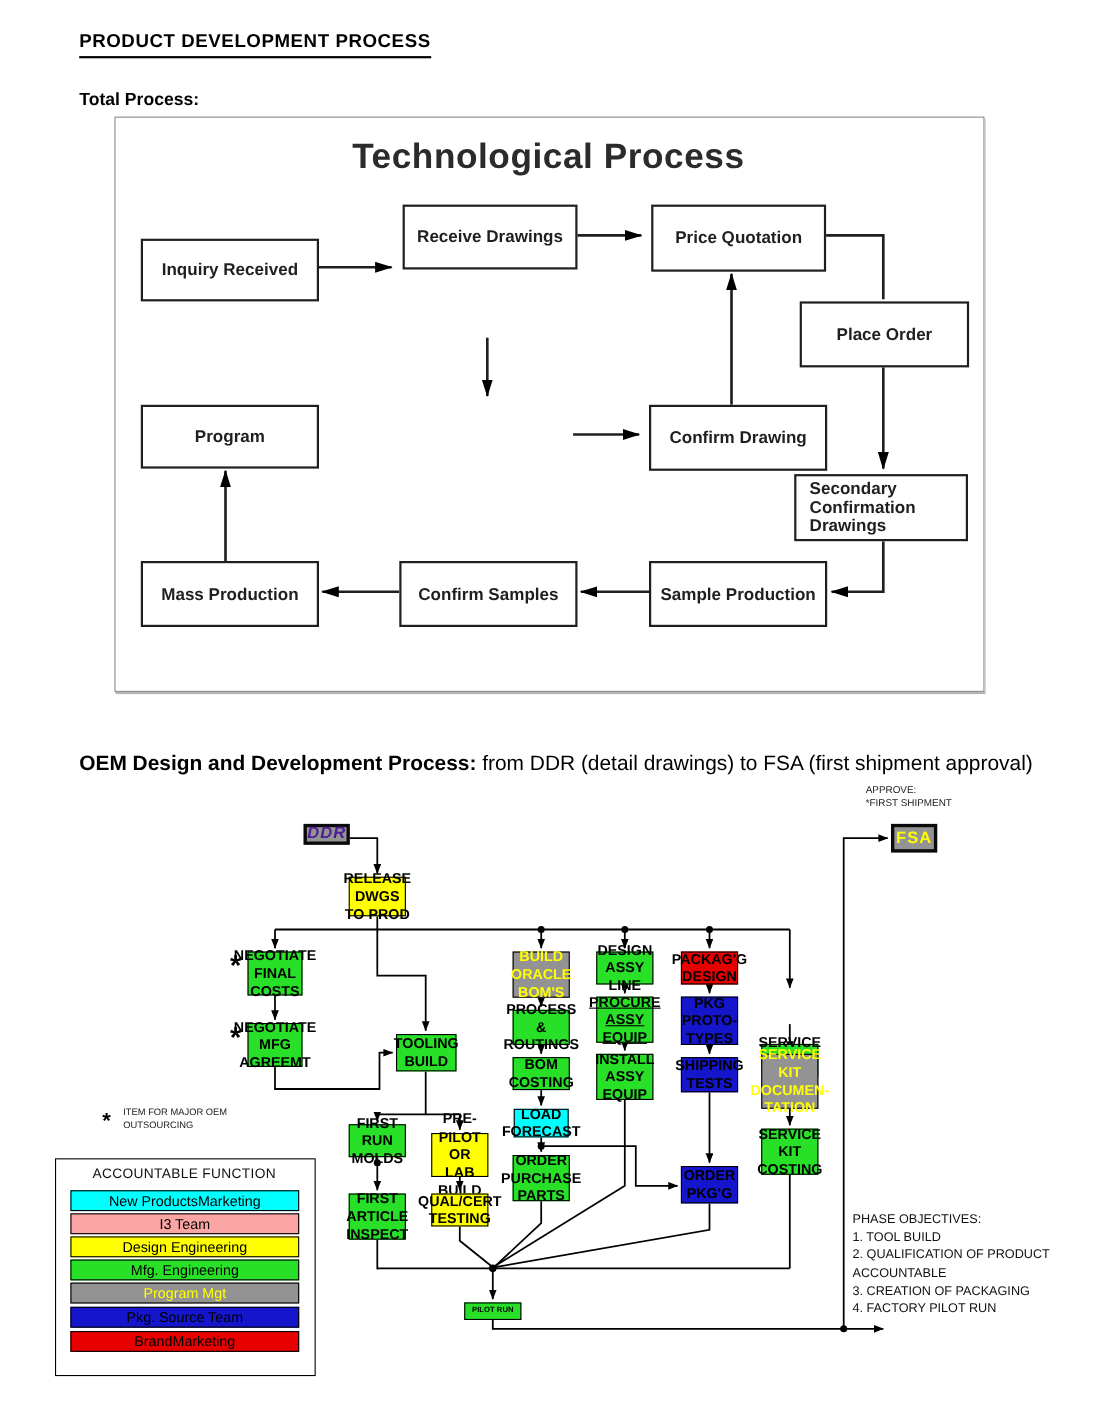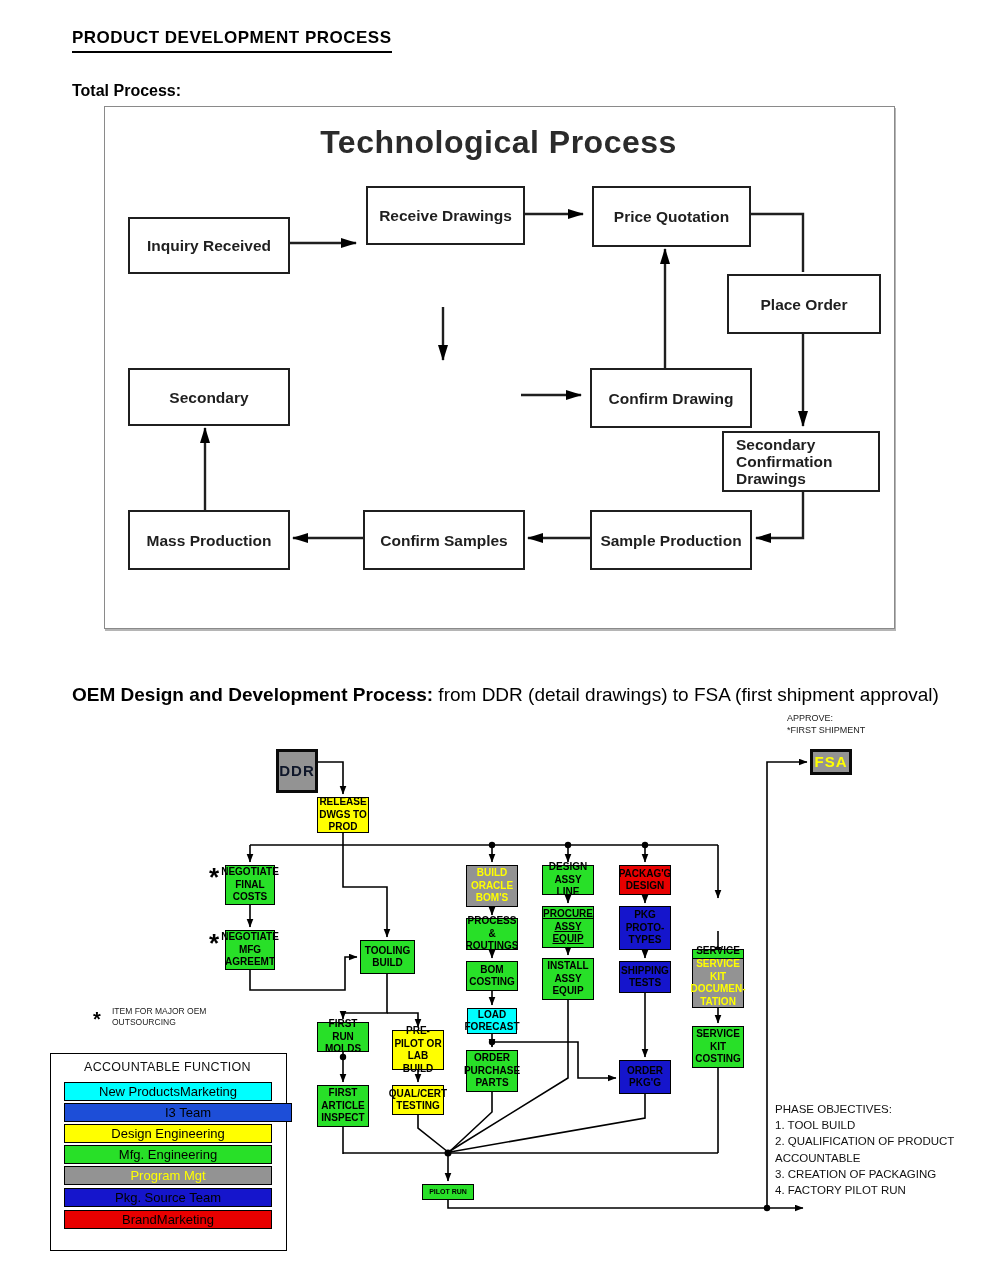--- a/index.html
+++ b/index.html
@@ -16,21 +16,21 @@
   .tech-frame{left:104px;top:106px;width:789px;height:521px;border:1px solid #8a8a8a;
               box-shadow:1px 2px 0 #b5b5b5;}
   .tech-title{left:104px;top:124px;width:789px;text-align:center;
               font-size:32px;font-weight:bold;color:#2b2b2b;letter-spacing:.5px;}
   .tnode{border:2px solid #1f1f1f;background:#fff;display:flex;align-items:center;
          justify-content:center;text-align:center;font-weight:bold;font-size:15.5px;
          color:#1f1f1f;line-height:17px;}
   .tnode.tl{justify-content:flex-start;text-align:left;padding-left:12px;box-sizing:border-box;}
   
   .onode{border:1.6px solid #000;display:flex;align-items:center;justify-content:center;
-         text-align:center;font-size:10px;font-weight:bold;line-height:1.25;
+         text-align:center;font-size:13px;font-weight:bold;line-height:1.25;
          box-sizing:border-box;padding:1px;}
   .onode.tag{border:3px solid #0a0a0a;font-size:15px;font-weight:bold;letter-spacing:1px;}
   .star{font-size:26px;font-weight:bold;line-height:10px;}
   .small-note{font-size:8.5px;line-height:11px;color:#222;}
   .approve-note{left:787px;top:712px;font-size:9px;line-height:12px;color:#222;}
   .phase-obj{left:775px;top:1101px;width:215px;font-size:11.5px;line-height:16.2px;color:#111;}
   
   .legend{left:50px;top:1053px;width:235px;height:196px;border:1.5px solid #000;background:#fff;}
   .legend-title{left:50px;top:1060px;width:235px;text-align:center;font-size:12.5px;
                 letter-spacing:.3px;color:#111;}
@@ -120,21 +120,21 @@
     </g>
   </svg>
 
   <div class="abs tech-frame"></div>
   <div class="abs tech-title">Technological Process</div>
 
   <div class="abs tnode" style="left:128px;top:217px;width:158px;height:53px">Inquiry Received</div>
   <div class="abs tnode" style="left:366px;top:186px;width:155px;height:55px">Receive Drawings</div>
   <div class="abs tnode" style="left:592px;top:186px;width:155px;height:57px">Price Quotation</div>
   <div class="abs tnode" style="left:727px;top:274px;width:150px;height:56px">Place Order</div>
-  <div class="abs tnode" style="left:128px;top:368px;width:158px;height:54px">Secondary</div>
+  <div class="abs tnode" style="left:128px;top:368px;width:158px;height:54px">Program</div>
   <div class="abs tnode" style="left:590px;top:368px;width:158px;height:56px">Confirm Drawing</div>
   <div class="abs tnode tl" style="left:722px;top:431px;width:158px;height:61px">Secondary Confirmation Drawings</div>
   <div class="abs tnode" style="left:128px;top:510px;width:158px;height:56px">Mass Production</div>
   <div class="abs tnode" style="left:363px;top:510px;width:158px;height:56px">Confirm Samples</div>
   <div class="abs tnode" style="left:590px;top:510px;width:158px;height:56px">Sample Production</div>
 
   <div class="abs oem-heading">
     <span class="b">OEM Design and Development Process:</span><span> from DDR (detail drawings) to FSA (first shipment approval)</span>
   </div>
   <div class="abs approve-note">
@@ -142,21 +142,21 @@
     <div>*FIRST SHIPMENT</div>
   </div>
   <div class="abs star" style="left:209px;top:872px">*</div>
   <div class="abs star" style="left:209px;top:938px">*</div>
   <div class="abs star" style="left:93px;top:1014px;font-size:20px">*</div>
   <div class="abs small-note" style="left:112px;top:1006px">
     <div>ITEM FOR MAJOR OEM</div>
     <div>OUTSOURCING</div>
   </div>
 
-  <div class="abs onode tag" style="left: 276px; top: 749px; width: 42px; height: 44px; background-color: rgb(147, 147, 147); color: #0f172a;">DDR</div>
+  <div class="abs onode tag" style="left: 276px; top: 749px; width: 42px; height: 19px; background-color: rgb(147, 147, 147); color: #4c1d95; font-style: italic;">DDR</div>
   <div class="abs onode" style="left: 317px; top: 797px; width: 52px; height: 36px; background-color: rgb(255, 255, 0); color: rgb(0, 0, 0);">RELEASE DWGS TO PROD</div>
   <div class="abs onode" style="left: 225px; top: 865px; width: 50px; height: 40px; background-color: rgb(40, 224, 40); color: rgb(0, 0, 0);">NEGOTIATE FINAL COSTS</div>
   <div class="abs onode" style="left: 225px; top: 930px; width: 50px; height: 40px; background-color: rgb(40, 224, 40); color: rgb(0, 0, 0);">NEGOTIATE MFG AGREEMT</div>
   <div class="abs onode" style="left: 360px; top: 940px; width: 55px; height: 34px; background-color: rgb(40, 224, 40); color: rgb(0, 0, 0);">TOOLING BUILD</div>
   <div class="abs onode" style="left: 466px; top: 865px; width: 52px; height: 42px; background-color: rgb(147, 147, 147); color: rgb(255, 255, 0);">BUILD ORACLE BOM'S</div>
   <div class="abs onode" style="left: 466px; top: 918px; width: 52px; height: 32px; background-color: rgb(40, 224, 40); color: rgb(0, 0, 0);">PROCESS &amp; ROUTINGS</div>
   <div class="abs onode" style="left: 466px; top: 961px; width: 52px; height: 30px; background-color: rgb(40, 224, 40); color: rgb(0, 0, 0);">BOM COSTING</div>
   <div class="abs onode" style="left: 467px; top: 1008px; width: 50px; height: 26px; background-color: rgb(0, 255, 255); color: rgb(0, 0, 0);">LOAD FORECAST</div>
   <div class="abs onode" style="left: 466px; top: 1050px; width: 52px; height: 42px; background-color: rgb(40, 224, 40); color: rgb(0, 0, 0);">ORDER PURCHASE PARTS</div>
   <div class="abs onode" style="left: 542px; top: 865px; width: 52px; height: 30px; background-color: rgb(40, 224, 40); color: rgb(0, 0, 0);">DESIGN ASSY LINE</div>
@@ -181,20 +181,20 @@
     <div>1. TOOL BUILD</div>
     <div>2. QUALIFICATION OF PRODUCT</div>
     <div>ACCOUNTABLE</div>
     <div>3. CREATION OF PACKAGING</div>
     <div>4. FACTORY PILOT RUN</div>
   </div>
 
   <div class="abs legend"></div>
   <div class="abs legend-title">ACCOUNTABLE FUNCTION</div>
   <div class="abs lbar" style="top: 1082px; background-color: rgb(0, 255, 255); color: rgb(0, 0, 0);">New ProductsMarketing</div>
-  <div class="abs lbar" style="top: 1103px; background-color: #1d4ed8; color: rgb(0, 0, 0); padding-left: 20px;">I3 Team</div>
+  <div class="abs lbar" style="top: 1103px; background-color: #fca5a5; color: rgb(0, 0, 0);">I3 Team</div>
   <div class="abs lbar" style="top: 1124px; background-color: rgb(255, 255, 0); color: rgb(0, 0, 0);">Design Engineering</div>
   <div class="abs lbar" style="top: 1145px; background-color: rgb(40, 224, 40); color: rgb(0, 0, 0);">Mfg. Engineering</div>
   <div class="abs lbar" style="top: 1166px; background-color: rgb(147, 147, 147); color: rgb(255, 255, 0);">Program Mgt</div>
   <div class="abs lbar" style="top: 1188px; background-color: rgb(21, 21, 204); color: rgb(0, 0, 0);">Pkg. Source Team</div>
   <div class="abs lbar" style="top: 1210px; background-color: rgb(232, 0, 0); color: rgb(0, 0, 0);">BrandMarketing</div>
 
 </div>
 
 </body></html>

